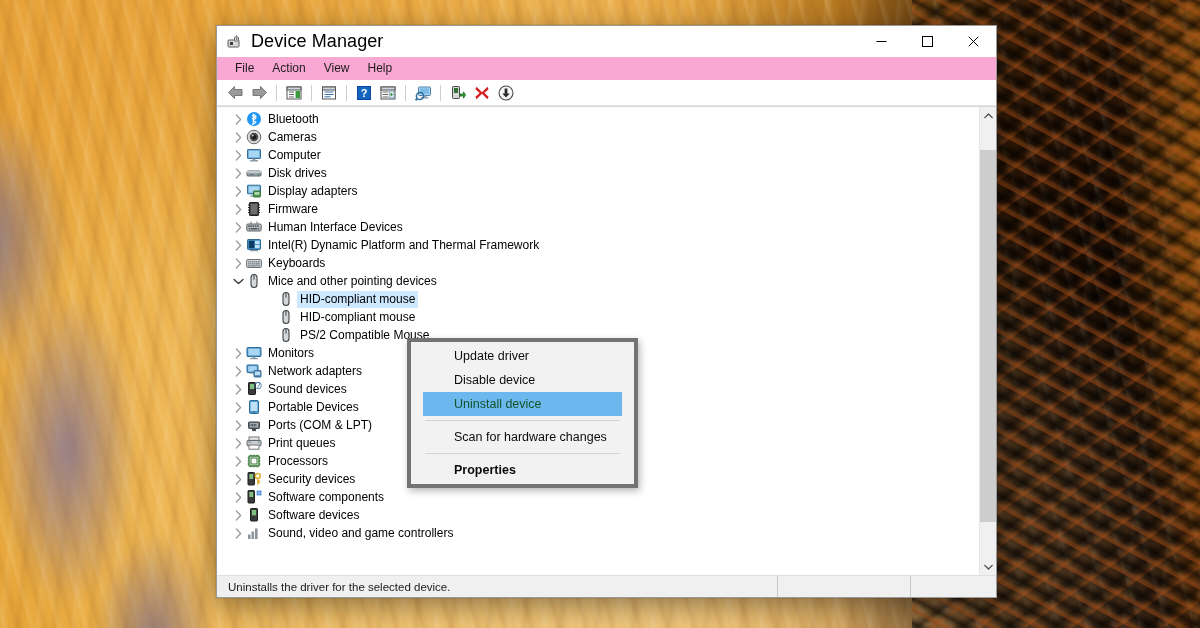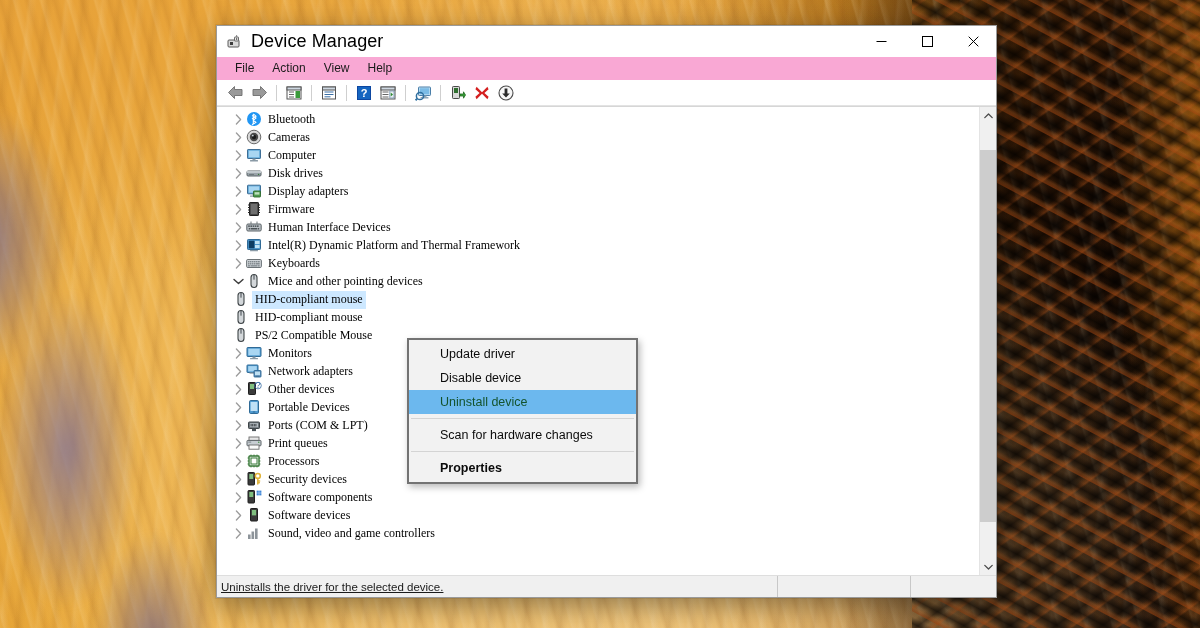--- a/index.html
+++ b/index.html
@@ -151,23 +151,23 @@
     font-size: 12px; color: #000; white-space: nowrap;
     position: relative;
   }
   .node .chev {
     width: 16px; height: 16px;
     display: flex; align-items: center; justify-content: center;
     flex: 0 0 auto;
     color: #767676;
   }
   .node .ico { width: 16px; height: 16px; flex: 0 0 auto; margin-right: 6px; }
-  .node .lbl { padding-right: 4px; font-family: Liberation Serif, serif; }
+  .node .lbl { padding-right: 4px; }
   .node.lvl0 { padding-left: 13px; }
-  .node.lvl1 { }
+  .node.lvl1 { padding-left: 45px; }
   .node.sel .lbl { background: #cde8ff; padding: 1px 3px 2px 3px; margin: -1px -3px -2px -3px; }
   .node.sel { background: transparent; }
 
   
   #vscroll {
     width: 17px; flex: 0 0 auto;
     background: #f0f0f0;
     border-left: 1px solid #e4e4e4;
     display: flex; flex-direction: column;
     position: relative;
@@ -183,30 +183,30 @@
   }
 
   
   #statusbar {
     height: 22px; flex: 0 0 auto;
     background: #f0f0f0;
     border-top: 1px solid #dedede;
     display: flex; align-items: center;
     font-size: 11.5px; color: #1a1a1a;
   }
-  #status-main { flex: 0 0 auto; padding-left: 4px; white-space: nowrap; text-decoration: underline; }
+  #status-main { flex: 0 0 auto; padding-left: 11px; white-space: nowrap; }
   .st-cell { border-left: 1px solid #c8c8c8; height: 22px; }
 
   
   #ctxmenu {
     position: absolute;
     background: #f2f2f2;
-    border: 2px solid #737373;
+    border: 4px solid #737373;
     box-shadow: 2px 3px 7px rgba(0,0,0,0.28);
-    padding: 2px 0;
+    padding: 2px 12px;
     z-index: 50;
   }
   .ctx-item {
     height: 24px; display: flex; align-items: center;
     padding-left: 31px; padding-right: 24px;
     font-size: 12.5px; color: #0b0b0b;
     white-space: nowrap;
   }
   .ctx-item.highlight { background: #6cb8ee; color: #14532d; }
   .ctx-item.bold { font-weight: bold; }
@@ -579,21 +579,21 @@
             <svg width="7" height="11" viewBox="0 0 7 11">
               <path d="M1.4 1 L5.6 5.5 L1.4 10" fill="none" stroke="#9b9b9b" stroke-width="1.3" stroke-linecap="round" stroke-linejoin="round"></path>
             </svg>
           </span>
           <span class="ico"><svg viewBox="0 0 16 16" width="16" height="16">
               <rect x="2.5" y="1.5" width="7" height="12" rx="0.7" fill="#3a3a3a" stroke="#1f1f1f" stroke-width="1"></rect>
               <rect x="4" y="3" width="4" height="5" fill="#7fbf7f"></rect>
               <text x="12" y="7" font-size="8.5" font-family="Liberation Sans, sans-serif" fill="#3a6ea5" text-anchor="middle">?</text>
               <circle cx="12" cy="4.6" r="3.3" fill="none" stroke="#3a6ea5" stroke-width="0.8"></circle>
             </svg></span>
-          <span class="lbl">Other devices</span>
+          <span class="lbl">Sound devices</span>
         </div>
         <div class="node lvl0">
           <span class="chev">
             <svg width="7" height="11" viewBox="0 0 7 11">
               <path d="M1.4 1 L5.6 5.5 L1.4 10" fill="none" stroke="#9b9b9b" stroke-width="1.3" stroke-linecap="round" stroke-linejoin="round"></path>
             </svg>
           </span>
           <span class="ico"><svg viewBox="0 0 16 16" width="16" height="16">
               <rect x="3.5" y="1.5" width="9" height="13" rx="1.2" fill="#4f9ad0" stroke="#2f6a96" stroke-width="1"></rect>
               <rect x="4.6" y="3" width="6.8" height="9" fill="#bfe0f5"></rect>

